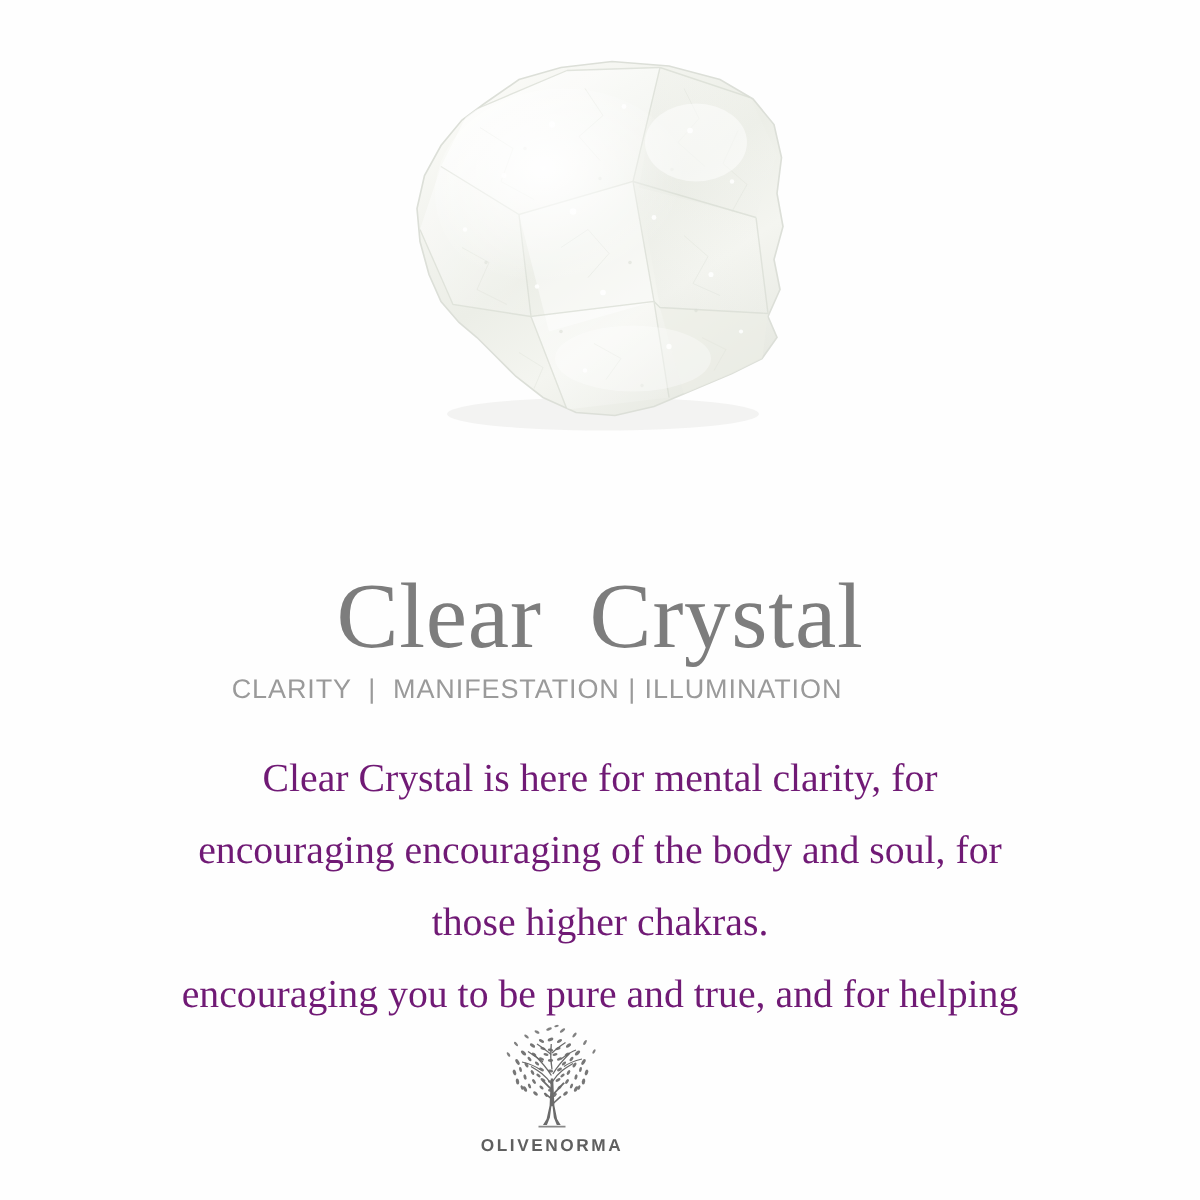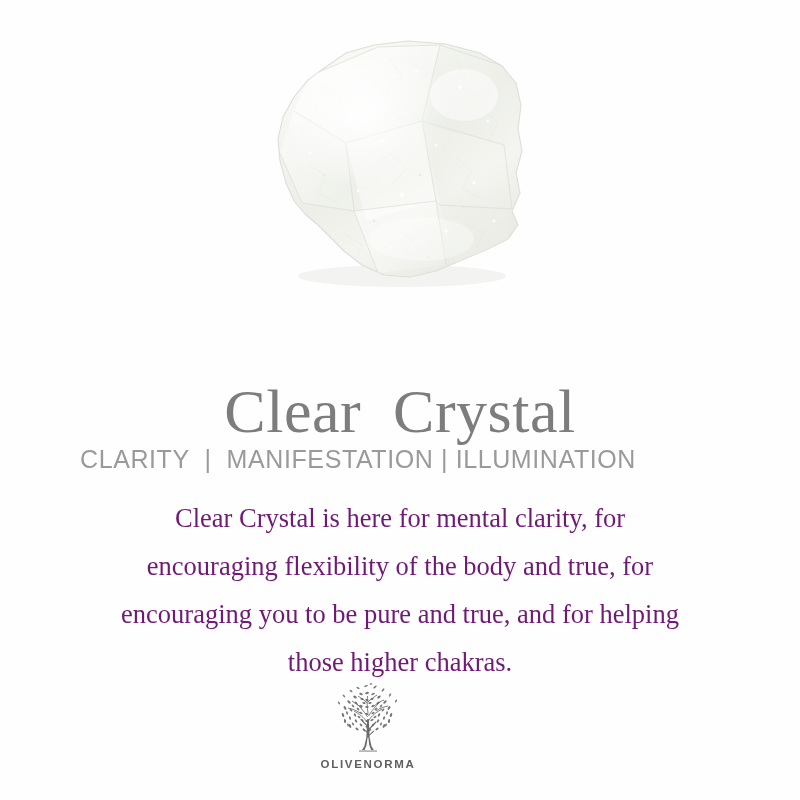--- a/index.html
+++ b/index.html
@@ -58,21 +58,21 @@
   }
 
   
   .subtitle {
     position: absolute;
     top: 440px;
     left: 0;
     width: 716px;
     text-align: center;
     font-family: "Liberation Sans", sans-serif;
-    font-size: 25px;
+    font-size: 18px;
     line-height: 38px;
     font-weight: 300;
     color: #9a9a9a;
     letter-spacing: 0.6px;
     white-space: pre;
   }
 
   
   .body-text {
     position: absolute;
@@ -229,23 +229,23 @@
       </g>
     </svg>
   </div>
 
   <h1 class="title">Clear  Crystal</h1>
 
   <div class="subtitle">CLARITY  |  MANIFESTATION | ILLUMINATION</div>
 
   <div class="body-text">
     <span class="body-line">Clear Crystal is here for mental clarity, for</span>
-    <span class="body-line">encouraging flexibility of the body and true, for</span>
+    <span class="body-line">encouraging encouraging of the body and soul, for</span>
+    <span class="body-line">those higher chakras.</span>
     <span class="body-line">encouraging you to be pure and true, and for helping</span>
-    <span class="body-line">those higher chakras.</span>
   </div>
 
   <div class="logo">
     <svg class="logo-tree" viewBox="0 0 84 72" aria-hidden="true">
       <g fill="#6b6b6b">
 
         <path d="M41.2,36 L40.4,54 L38.4,63 L36,67 L38.6,67 L40.6,62 L41.6,54.5
                  L42.4,54.5 L43.2,62 L45.2,67 L47.8,67 L45.4,63 L43.6,54 L42.8,36 Z"></path>
         <path d="M41.5,44 L35,37.5 L36.2,37 L41.7,42.5 Z"></path>
         <path d="M42.6,46 L49.5,38.5 L50.6,39.2 L43.2,47 Z"></path>

